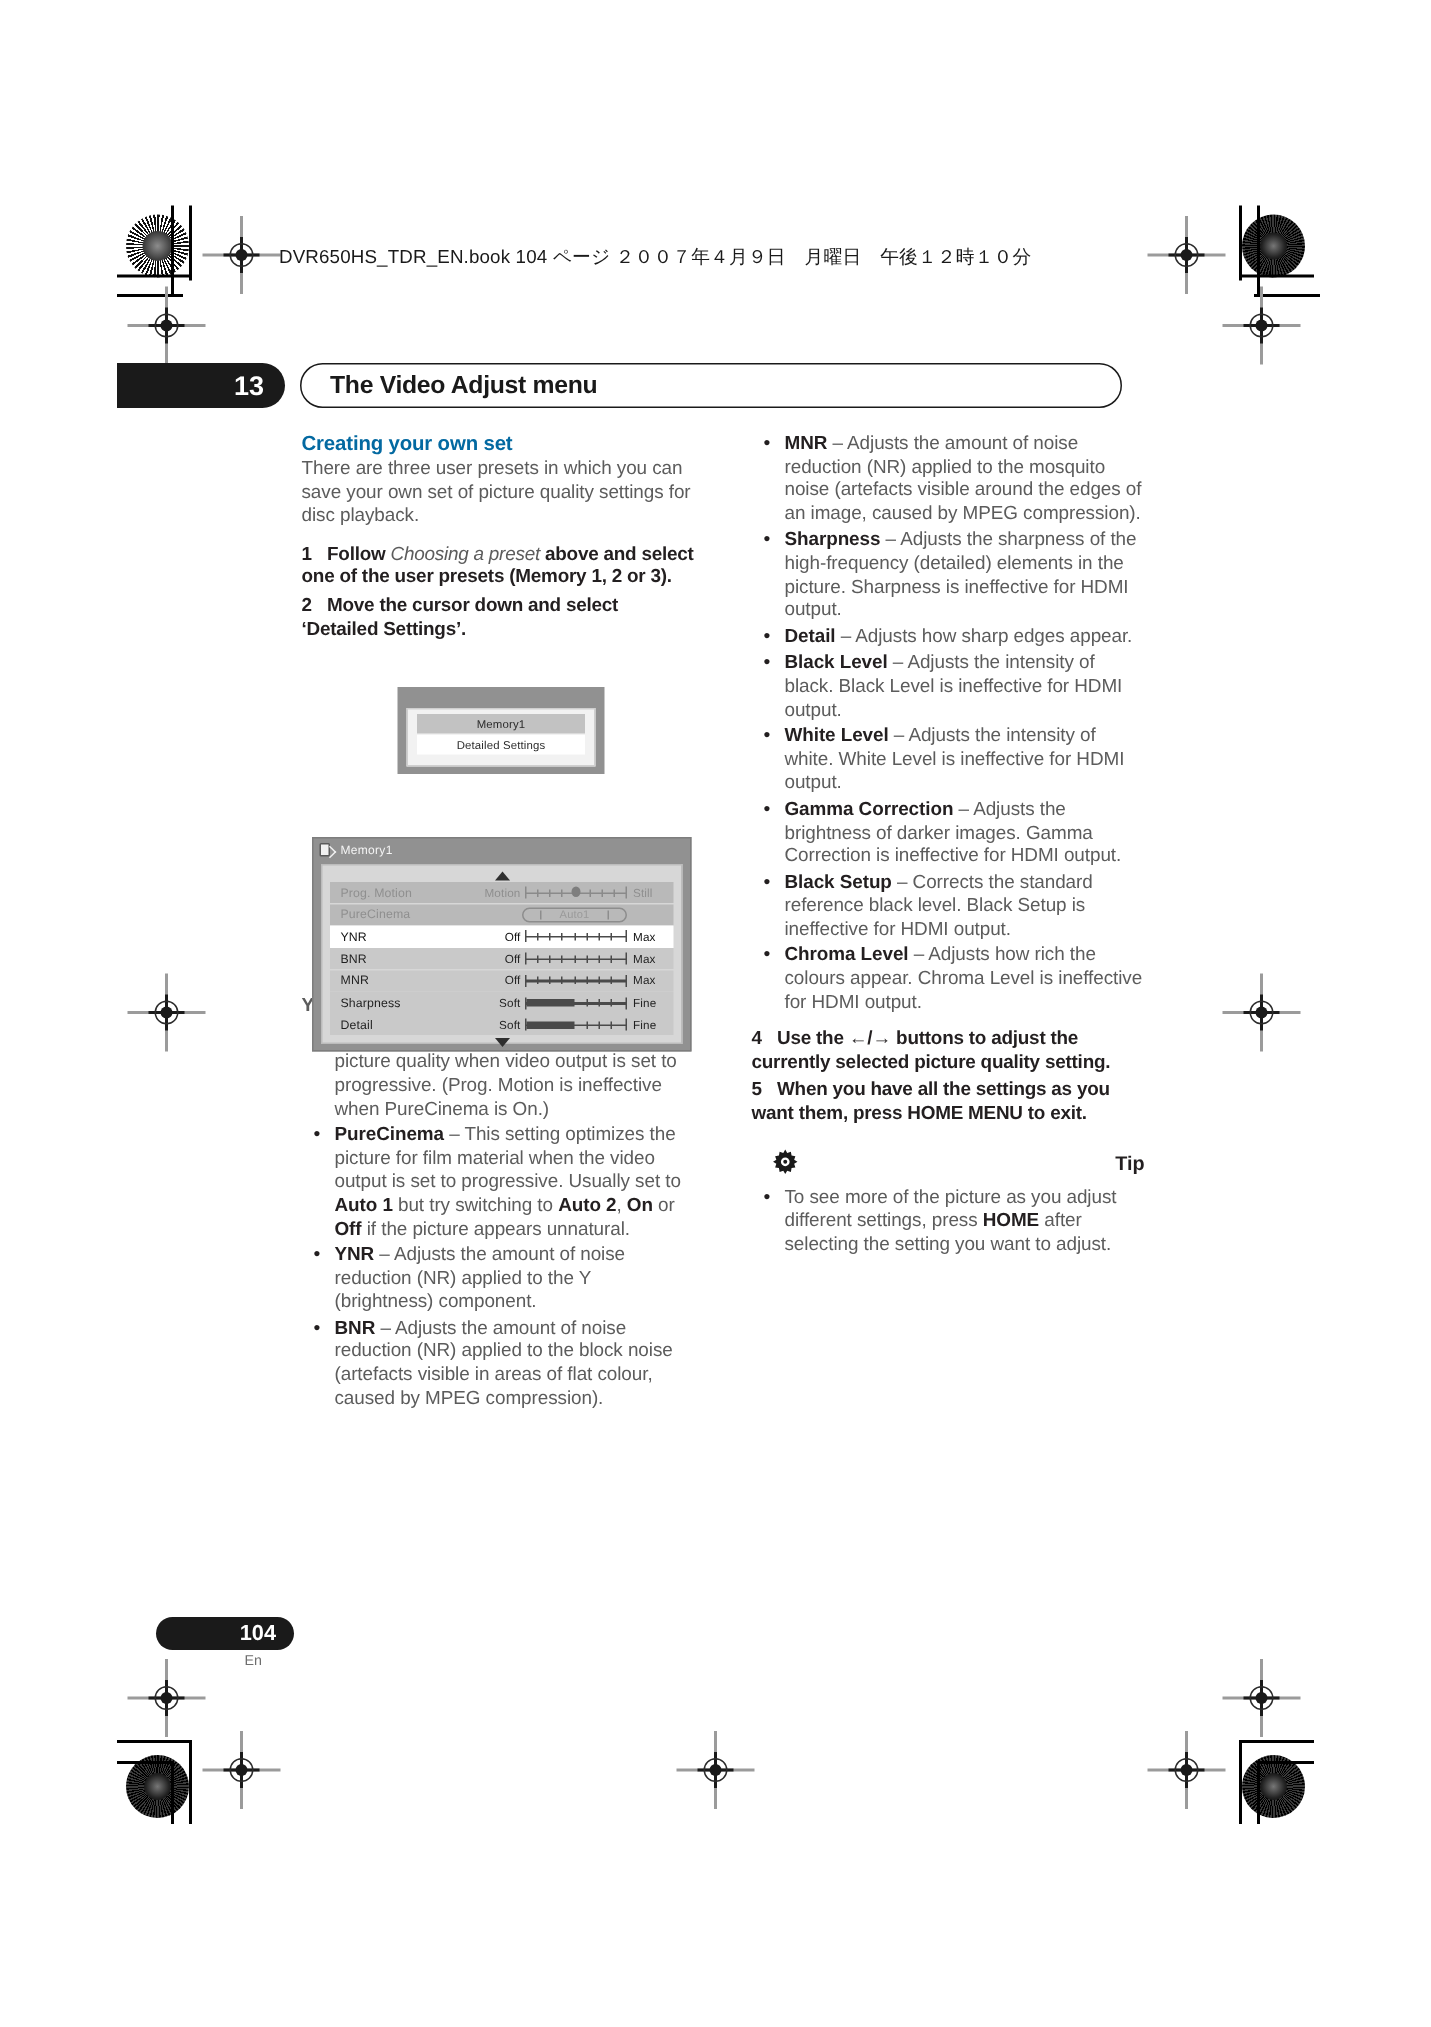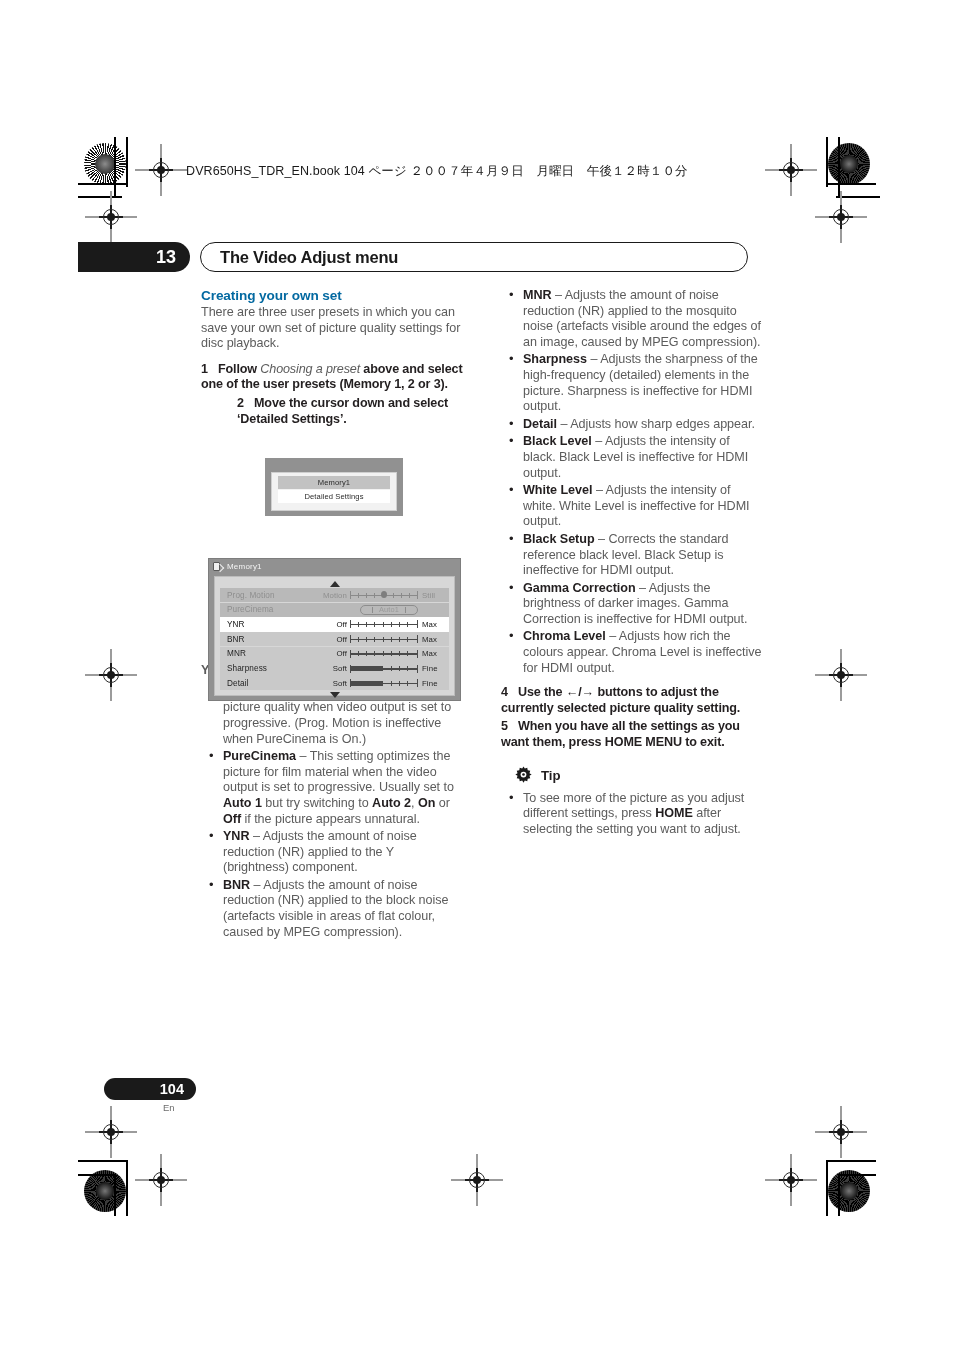--- a/index.html
+++ b/index.html
@@ -204,32 +204,32 @@
   .slider.dim .cap-l,.slider.dim .cap-r,.slider.dim .axis,.slider.dim .tick { background:#8a8a8a; }
   .slider .knob {
     position:absolute; top:1.4px; width:6px; height:7px; border-radius:50%;
     background:#4a4a4a;
   }
   .slider.dim .knob { background:#7e7e7e; }
   .slider .fill {
     position:absolute; left:1px; top:2.4px; height:5.4px; background:#4a4a4a;
   }
   .pill {
-    width:58px; height:9.5px; border:1.2px solid #8d8d8d; border-radius:5px;
+    width:70px; height:9.5px; border:1.2px solid #8d8d8d; border-radius:5px;
     display:flex; align-items:center; justify-content:center;
     font-size:7.4px; color:#9a9a9a; position:relative;
   }
   .pill::before, .pill::after {
     content:""; position:absolute; top:1px; width:1.2px; height:5.5px; background:#8d8d8d;
   }
   .pill::before { left:11px; } .pill::after { right:11px; }
 
   
   .tip-head {
-    display:flex; align-items:center; gap:7px; margin:14px 0 5px 12px;
+    display:flex; align-items:center; gap:7px; margin:14px 0 5px 12px;justify-content:space-between;
   }
   .tip-head .ttl { font-weight:bold; font-size:13.2px; color:#231f20; }
   .gear { width:21px; height:21px; position:relative; }
 
   
   .pagetab {
     position:absolute; left:104px; top:1078px;
     width:92px; height:22px; background:#1a1a1a;
     border-radius:11px;
     display:flex; align-items:center; justify-content:flex-end;
@@ -369,21 +369,21 @@
 
 <div class="col col-left">
 
   <h2 class="sec">Creating your own set</h2>
   <p class="body">There are three user presets in which you can save your own set of picture quality settings for disc playback.</p>
 
   <p class="step">
     <span class="num">1</span><span>Follow </span><i>Choosing a preset</i><span> above and select one of the user presets (Memory 1, 2 or 3).</span>
   </p>
 
-  <p class="step" style="margin-bottom:12px;margin-left:36px;">
+  <p class="step" style="margin-bottom:12px;">
     <span class="num">2</span><span>Move the cursor down and select ‘Detailed Settings’.</span>
   </p>
 
   <div style="height:72px;"></div>
 
 
   <div style="height:152px;"></div>
 
   <p class="body" style="margin-bottom:6px;font-weight:bold;">You can adjust the following settings:</p>
 
@@ -552,24 +552,24 @@
     <li>
       <b>Detail</b><span> – </span><span>Adjusts how sharp edges appear.</span>
     </li>
     <li>
       <b>Black Level</b><span> – </span><span>Adjusts the intensity of black. Black Level is ineffective for HDMI output.</span>
     </li>
     <li>
       <b>White Level</b><span> – </span><span>Adjusts the intensity of white. White Level is ineffective for HDMI output.</span>
     </li>
     <li>
+      <b>Gamma Correction</b><span> – </span><span>Adjusts the brightness of darker images. Gamma Correction is ineffective for HDMI output.</span>
+    </li>
+    <li>
       <b>Black Setup</b><span> – </span><span>Corrects the standard reference black level. Black Setup is ineffective for HDMI output.</span>
-    </li>
-    <li>
-      <b>Gamma Correction</b><span> – </span><span>Adjusts the brightness of darker images. Gamma Correction is ineffective for HDMI output.</span>
     </li>
     <li style="margin-bottom:9px;">
       <b>Chroma Level</b><span> – </span><span>Adjusts how rich the colours appear. Chroma Level is ineffective for HDMI output.</span>
     </li>
   </ul>
 
   <p class="step">
     <span class="num">4</span><span>Use the </span><span>←/→</span><span> buttons to adjust the currently selected picture quality setting.</span>
   </p>
 

